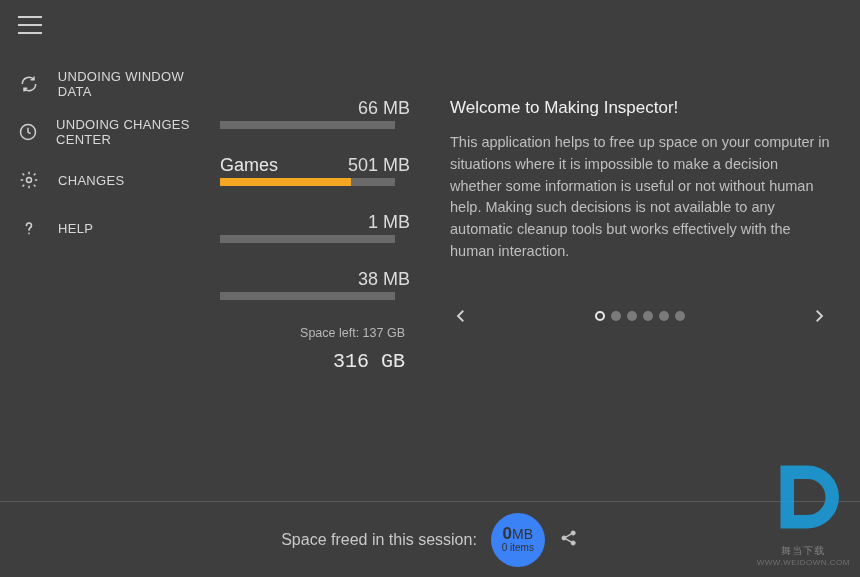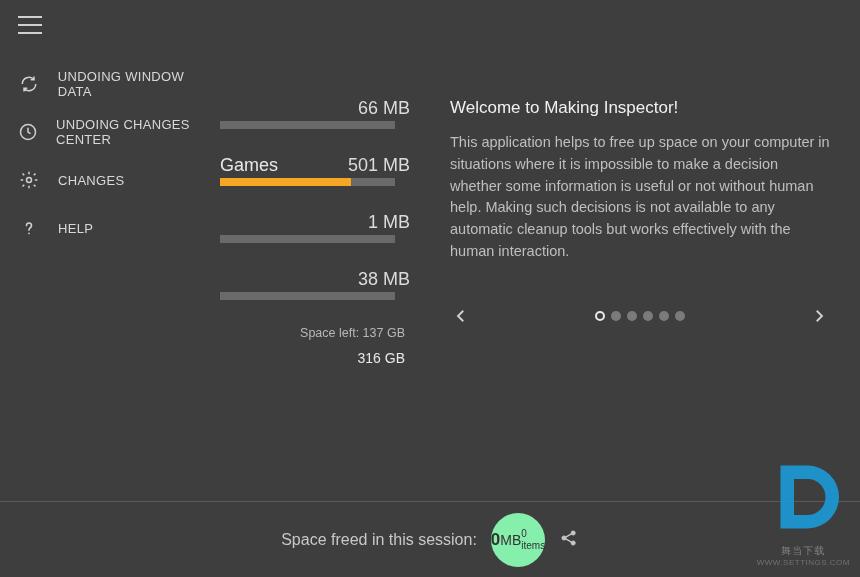--- a/index.html
+++ b/index.html
@@ -88,24 +88,25 @@
     }
     .space-left {
       font-size: 12.5px;
       color: #b8b8b8;
       text-align: right;
       padding-right: 5px;
       margin-top: 3px;
     }
     .total-row {
       text-align: right;
-      font-size: 14px;
+      font-size: 20px;
       color: #e8e8e8;
       padding-right: 5px;
       margin-top: 10px;
+      font-family: Liberation Mono, monospace;
     }
 
     .welcome-col {
       flex: 1;
       padding: 48px 30px 0 30px;
       position: relative;
     }
     .welcome-title {
       font-size: 17px;
       color: #f0f0f0;
@@ -172,25 +173,25 @@
       gap: 14px;
     }
     .footer-label {
       font-size: 16px;
       color: #c8c8c8;
     }
     .footer-circle {
       width: 54px;
       height: 54px;
       border-radius: 50%;
-      background: #86efac;
-      display: flex;
-      flex-direction: row;
-      align-items: center;
-      justify-content: flex-start;
+      background: #3b82f6;
+      display: flex;
+      flex-direction: column;
+      align-items: center;
+      justify-content: center;
       color: #333;
     }
     .footer-circle .val {
       font-size: 14px;
       line-height: 1;
     }
     .footer-circle .val b { font-size: 17px; font-weight: 600; }
     .footer-circle .items {
       font-size: 10px;
       line-height: 1.2;
@@ -353,14 +354,14 @@
         <path d="M8 11l7-4M8 13l7 4" stroke-width="1.5" fill="none"></path>
       </svg>
   </span>
 </div>
 
 <div class="watermark">
   <svg width="90" height="90" viewBox="0 0 100 100">
     <path d="M25 15 H55 A35 35 0 0 1 55 85 H25 V70 H55 A20 20 0 0 0 55 30 H40 V85 H25 Z" fill="#1b9cd8"></path>
   </svg>
   <div class="wm-text">舞当下载</div>
-  <div class="wm-url">WWW.SETTINGS.COM</div>
+  <div class="wm-url">WWW.WEIDOWN.COM</div>
 </div>
 
 </body></html>

